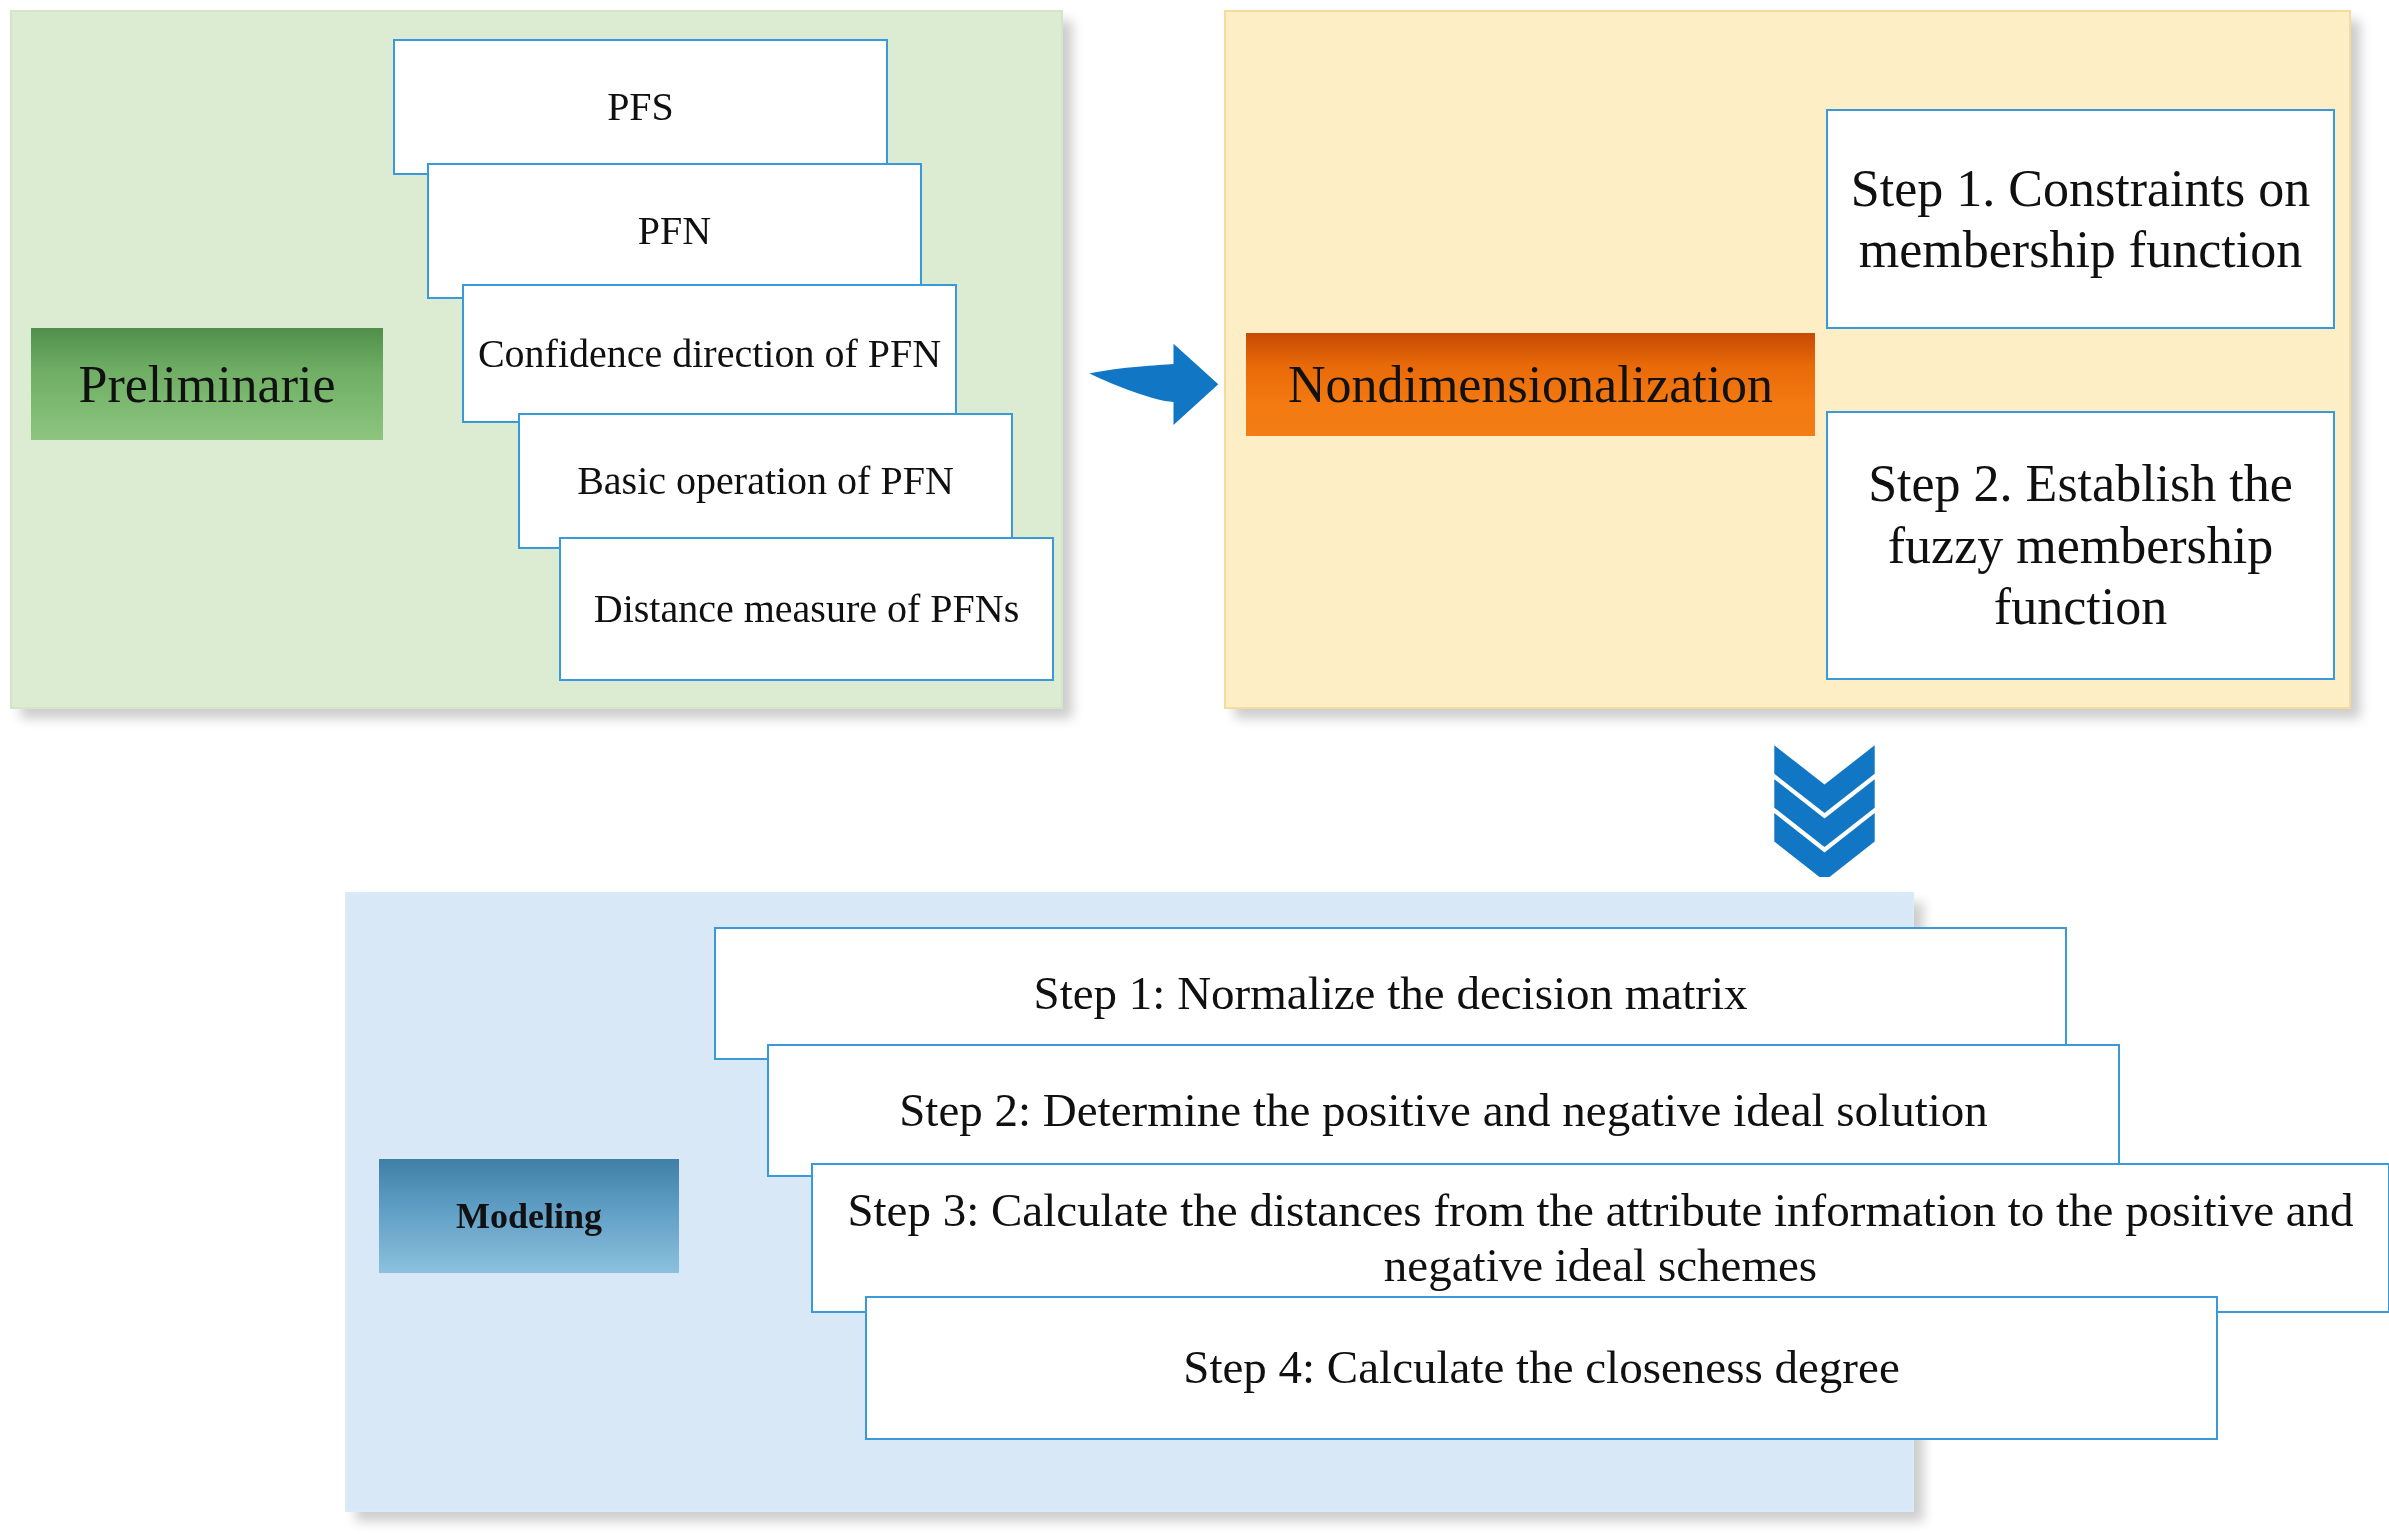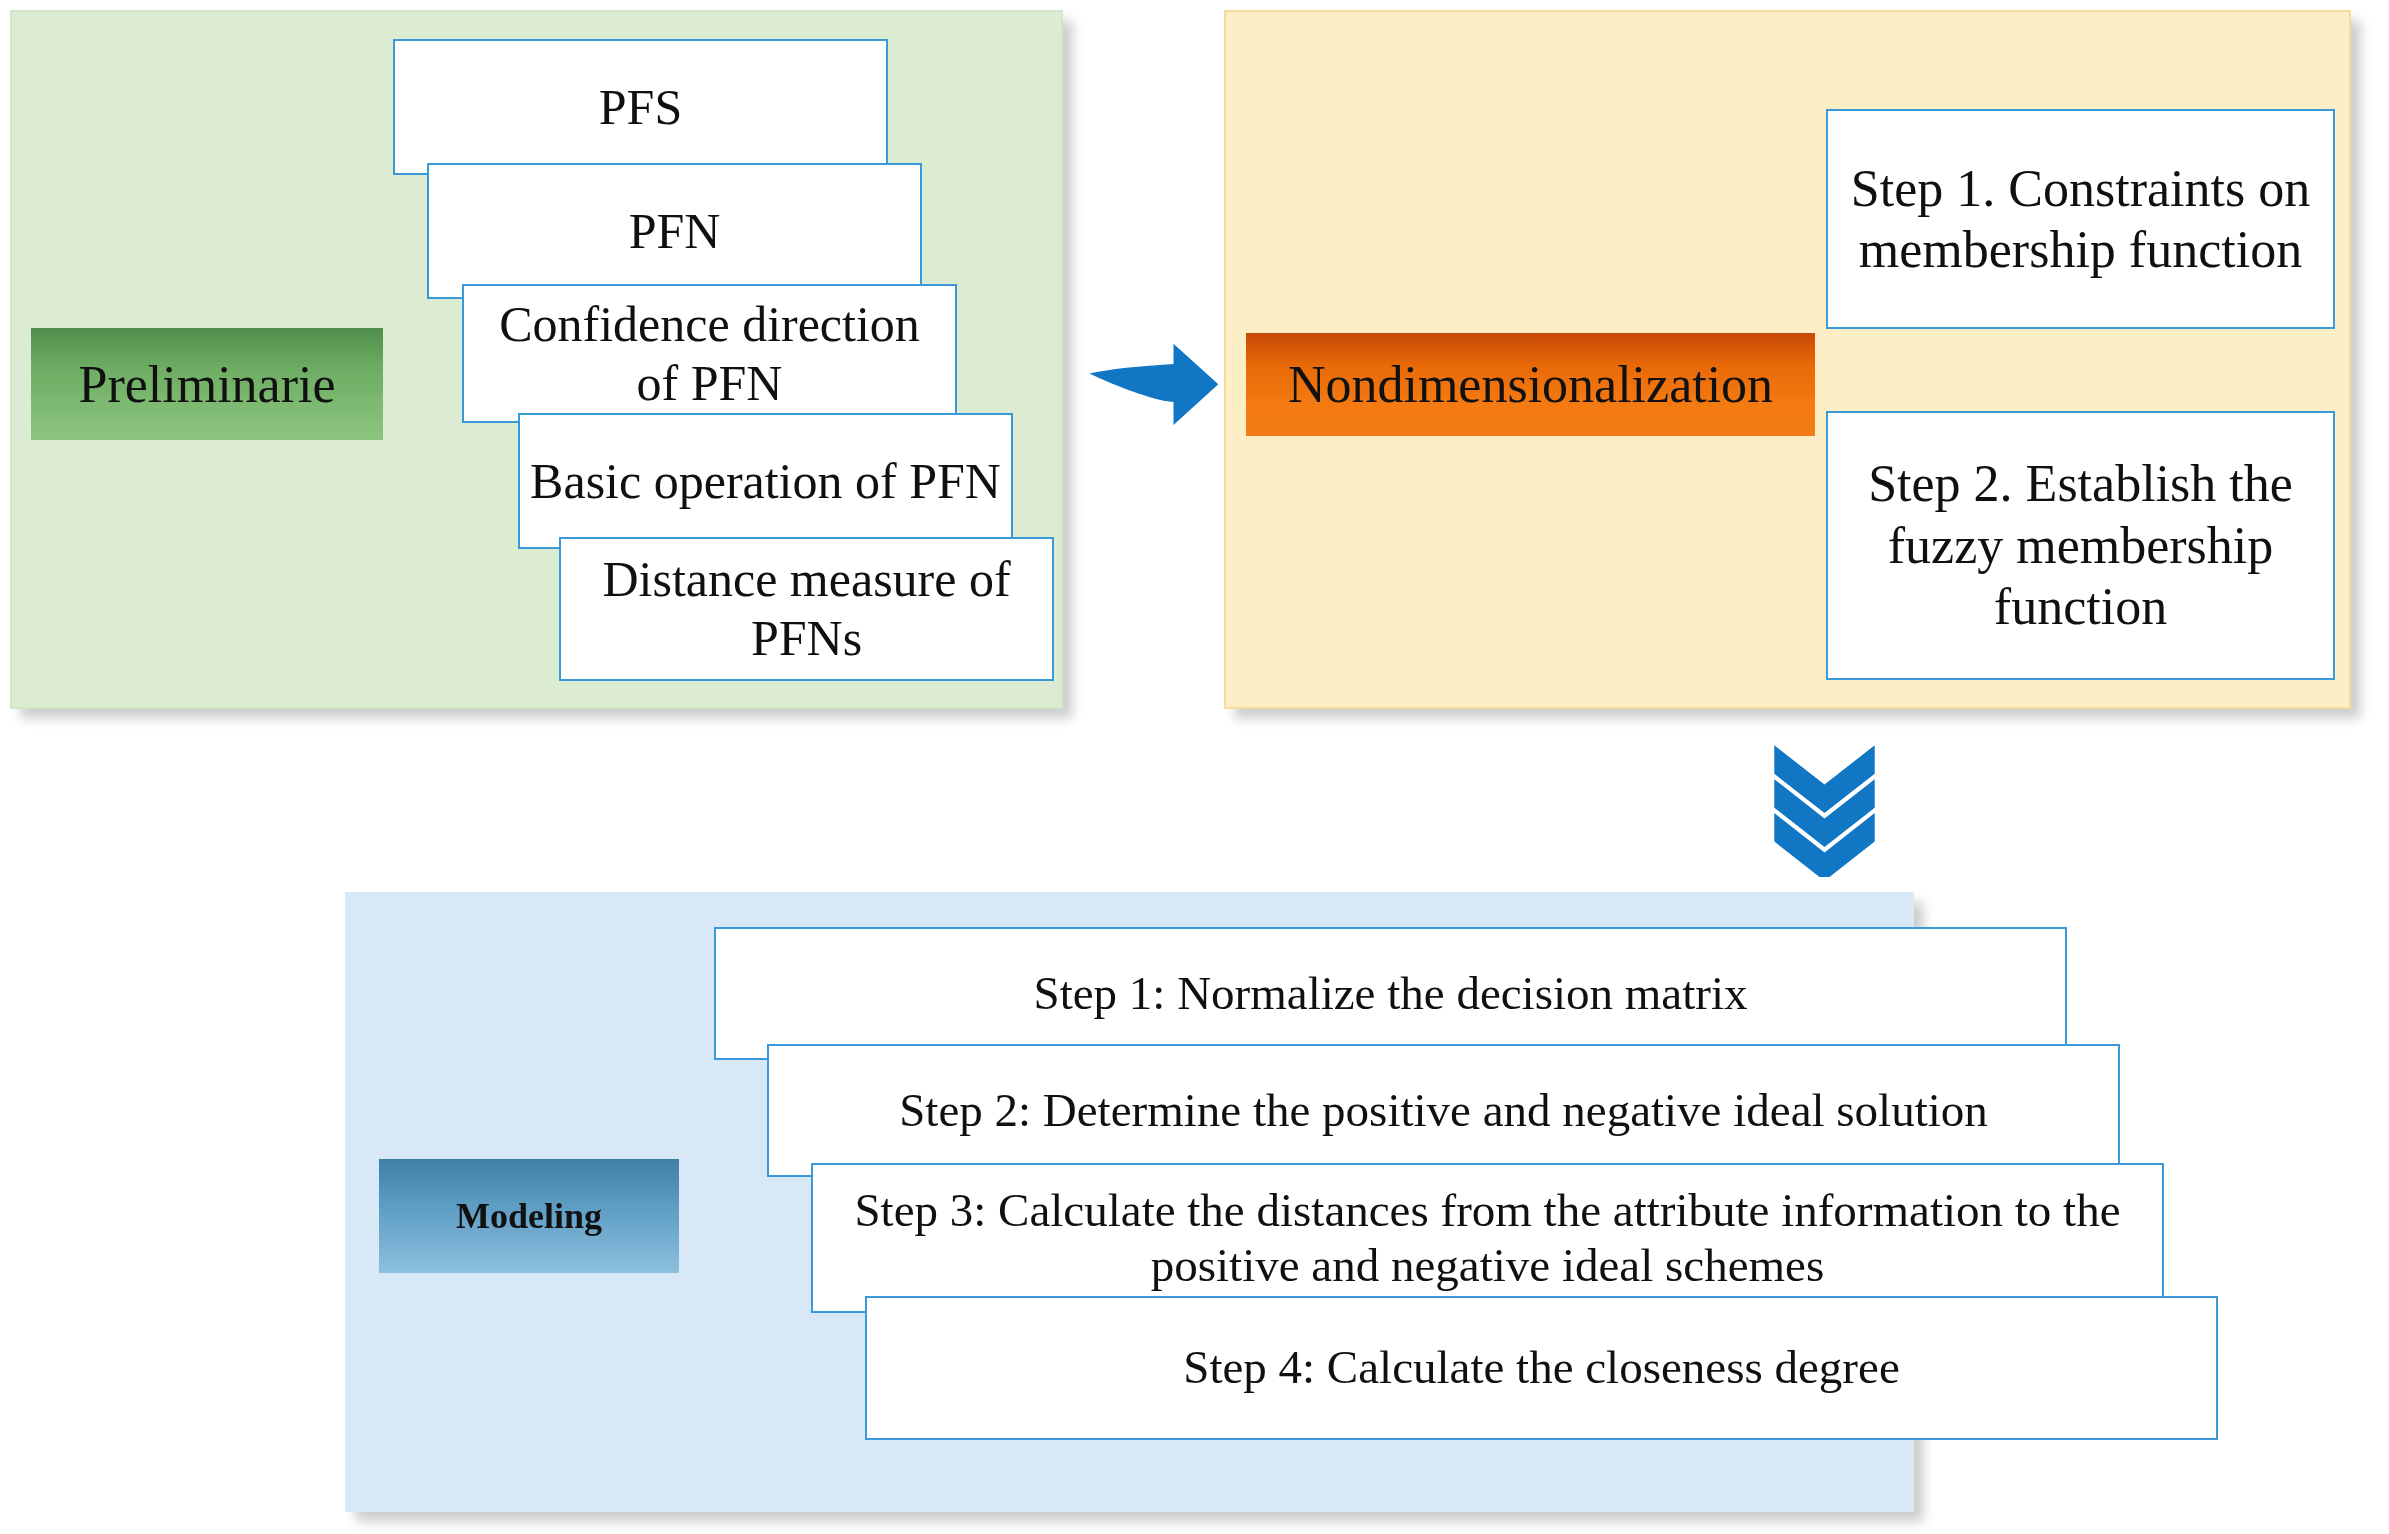--- a/index.html
+++ b/index.html
@@ -88,21 +88,21 @@
   .arrow-right {
     position: absolute;
     left: 1088px; top: 326px; width: 133px; height: 114px;
   }
   .arrow-down {
     position: absolute;
     left: 1758px; top: 741px; width: 133px; height: 136px;
   }
 
   
-  .fs-prelim { font-size: 50px; }
+  .fs-prelim { font-size: 40px; }
   .fs-step   { font-size: 52px; }
   .fs-model  { font-size: 47px; }
 </style>
 </head>
 <body>
 
 <div class="panel panel-green"></div>
 
 <div class="badge badge-green">
   <span>Preliminarie</span>
@@ -165,20 +165,20 @@
 </div>
 
 <div class="card fs-model abs" style="left:714px; top:927px; width:1353px; height:133px;">
   <span class="card-txt">Step 1: Normalize the decision matrix</span>
 </div>
 
 <div class="card fs-model abs" style="left:767px; top:1044px; width:1353px; height:133px;">
   <span class="card-txt">Step 2: Determine the positive and negative ideal solution</span>
 </div>
 
-<div class="card fs-model abs" style="left:811px; top:1163px; width:1353px; height:150px;">
+<div class="card fs-model abs" style="left:811px; top:1163px; width:1579px; height:150px;">
   <span class="card-txt">Step 3: Calculate the distances from the attribute information to the positive and negative ideal schemes</span>
 </div>
 
 <div class="card fs-model abs" style="left:865px; top:1296px; width:1353px; height:144px;">
   <span class="card-txt">Step 4: Calculate the closeness degree</span>
 </div>
 
 
 </body></html>

